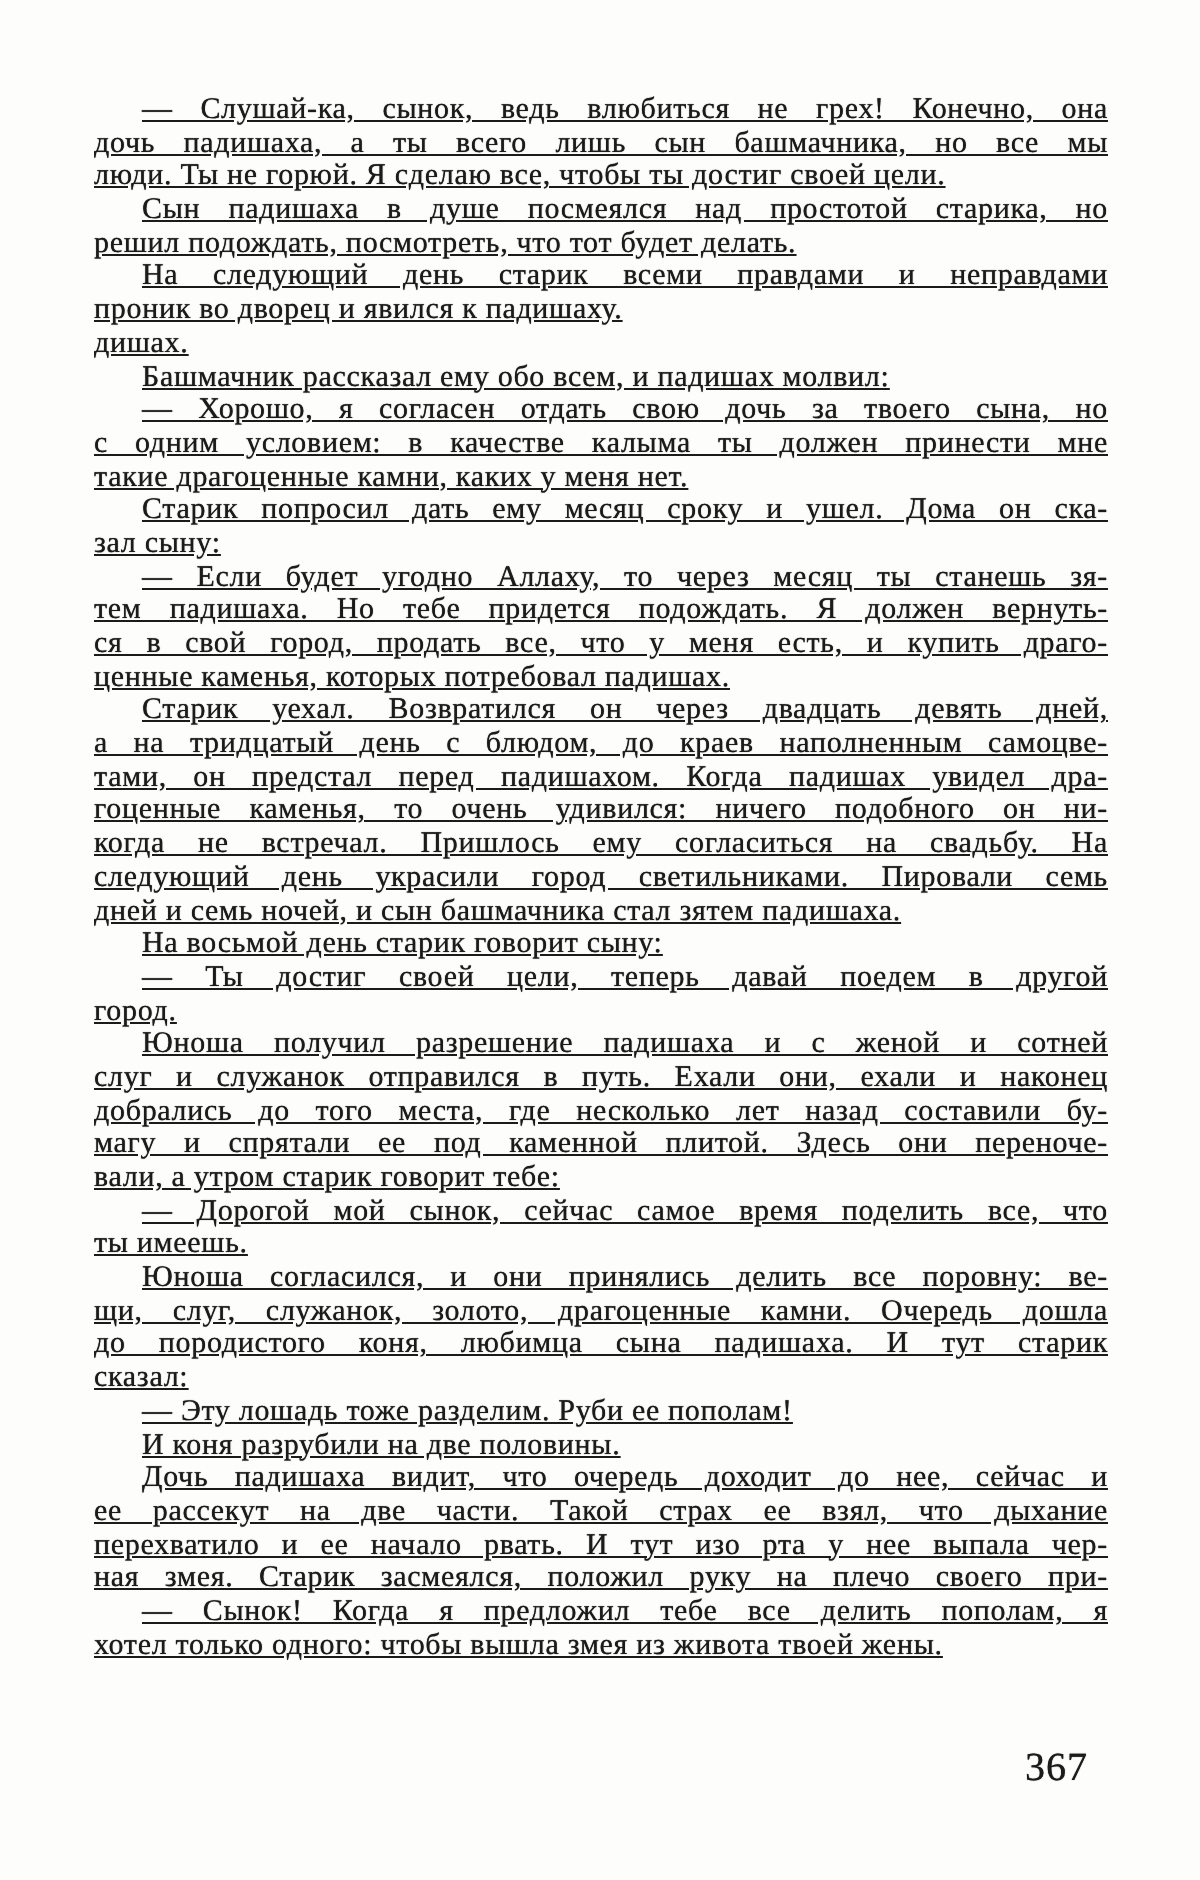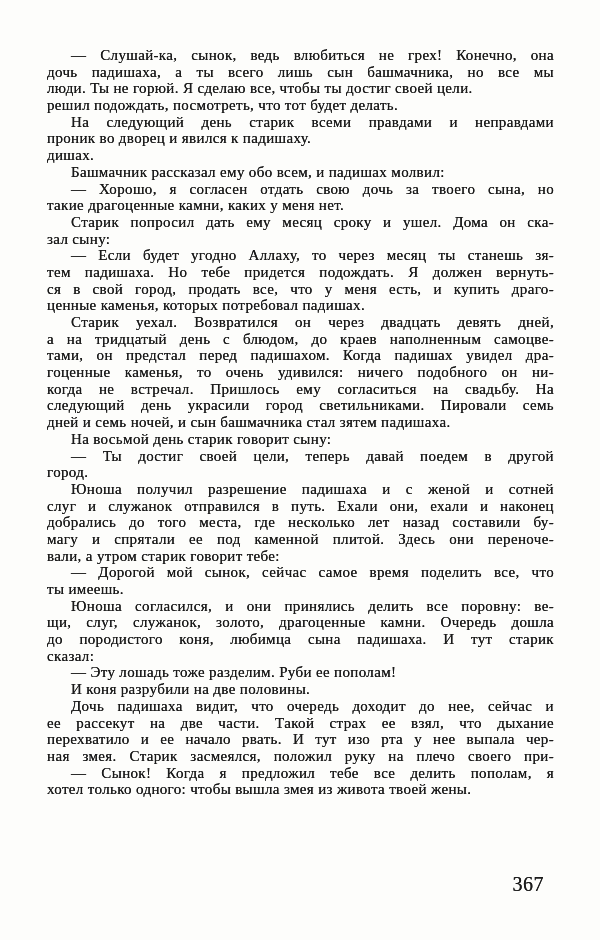--- a/index.html
+++ b/index.html
@@ -15,20 +15,21 @@
     background: #fdfdfb;
     overflow: hidden;
     font-family: "Liberation Serif", "DejaVu Serif", serif;
     color: #1b1b1b;
   }
   .text-block {
     position: absolute;
     left: 47px;
     top: 47px;
     width: 507px;
+    text-decoration: underline;
   }
   .line {
     font-size: 15px;
     line-height: 16.7px;
     height: 16.7px;
     letter-spacing: 0.35px;
     white-space: nowrap;
     text-align: justify;
     text-align-last: justify;
     text-shadow: 0 0 0.45px currentColor;
@@ -50,26 +51,28 @@
   }
 </style>
 </head>
 <body>
 
 <div class="page">
   <div class="text-block" id="text-block">
       <div class="line indent">— Слушай-ка, сынок, ведь влюбиться не грех! Конечно, она</div>
       <div class="line">дочь падишаха, а ты всего лишь сын башмачника, но все мы</div>
       <div class="line par-end">люди. Ты не горюй. Я сделаю все, чтобы ты достиг своей цели.</div>
+      <div class="line indent">Сын падишаха в душе посмеялся над простотой старика, но</div>
       <div class="line par-end">решил подождать, посмотреть, что тот будет делать.</div>
       <div class="line indent">На следующий день старик всеми правдами и неправдами</div>
       <div class="line par-end">проник во дворец и явился к падишаху.</div>
       <div class="line par-end">дишах.</div>
       <div class="line indent par-end">Башмачник рассказал ему обо всем, и падишах молвил:</div>
       <div class="line indent">— Хорошо, я согласен отдать свою дочь за твоего сына, но</div>
+      <div class="line">с одним условием: в качестве калыма ты должен принести мне</div>
       <div class="line par-end">такие драгоценные камни, каких у меня нет.</div>
       <div class="line indent">Старик попросил дать ему месяц сроку и ушел. Дома он ска-</div>
       <div class="line par-end">зал сыну:</div>
       <div class="line indent">— Если будет угодно Аллаху, то через месяц ты станешь зя-</div>
       <div class="line">тем падишаха. Но тебе придется подождать. Я должен вернуть-</div>
       <div class="line">ся в свой город, продать все, что у меня есть, и купить драго-</div>
       <div class="line par-end">ценные каменья, которых потребовал падишах.</div>
       <div class="line indent">Старик уехал. Возвратился он через двадцать девять дней,</div>
       <div class="line">а на тридцатый день с блюдом, до краев наполненным самоцве-</div>
       <div class="line">тами, он предстал перед падишахом. Когда падишах увидел дра-</div>

